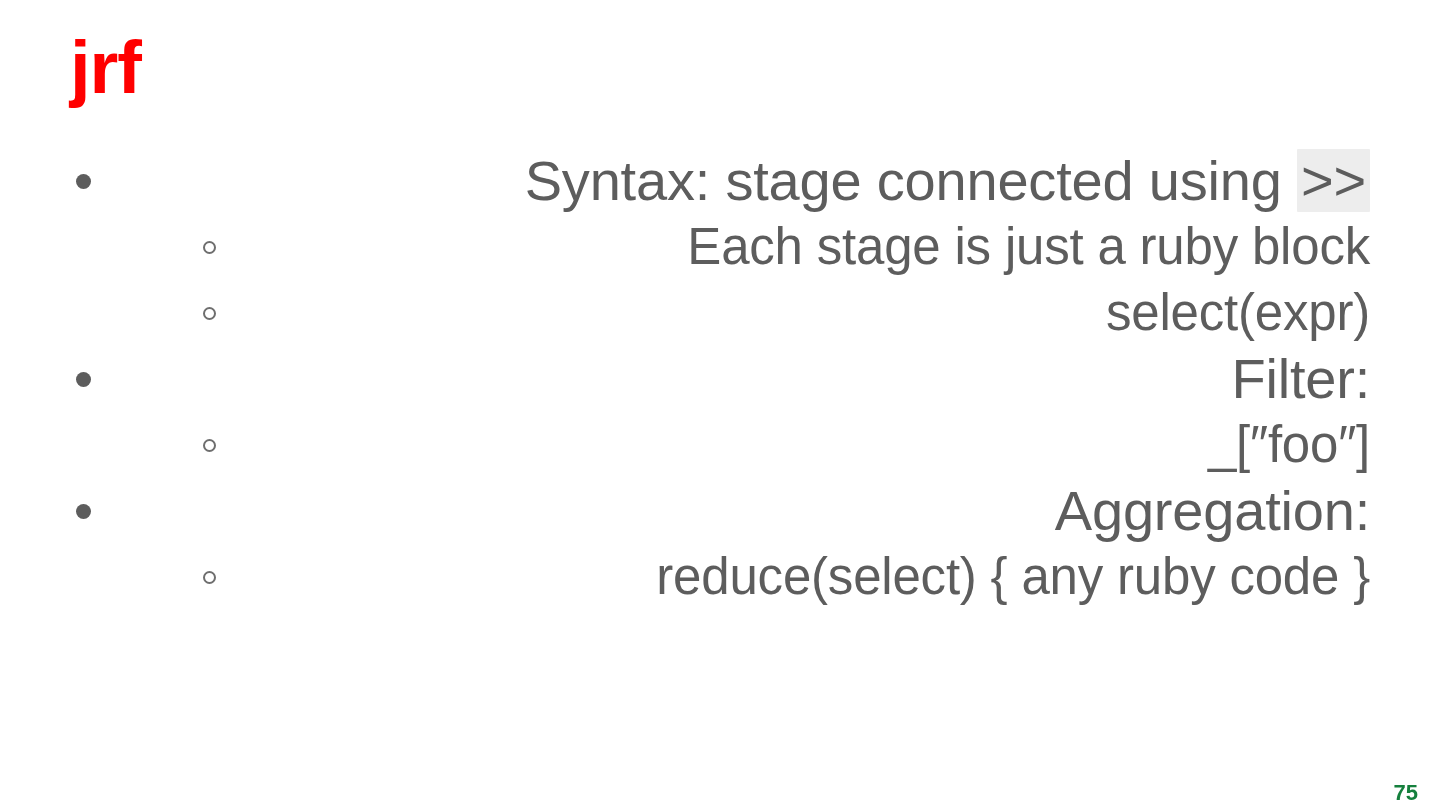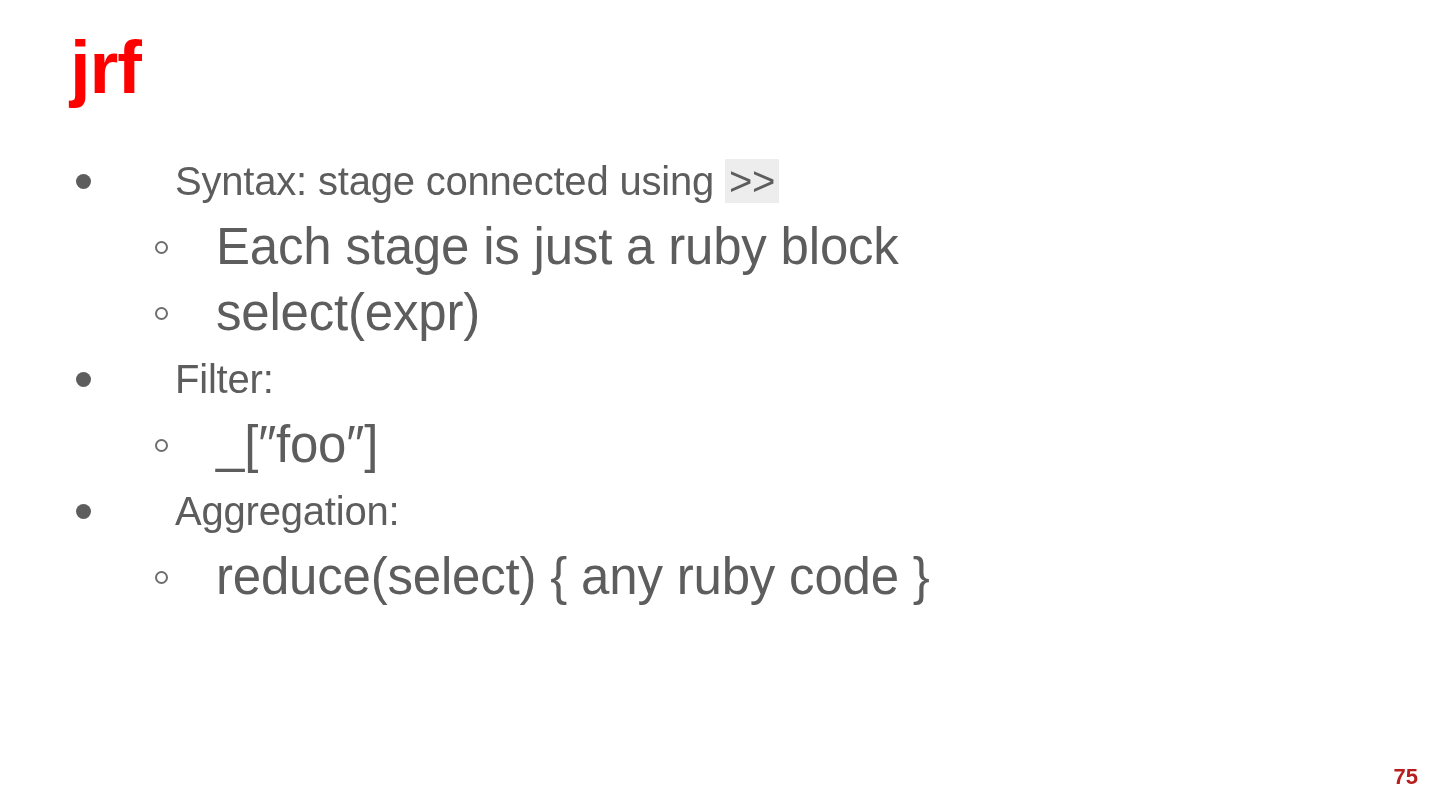--- a/index.html
+++ b/index.html
@@ -13,20 +13,21 @@
     position: relative;
     overflow: hidden;
     font-family: "Liberation Sans", sans-serif;
     -webkit-font-smoothing: antialiased;
   }
 
   .slide {
     position: absolute;
     inset: 0;
     background: #ffffff;
+    text-align: right;
   }
 
   
   .slide-title {
     position: absolute;
     left: 70px;
     top: 26px;
     font-size: 74px;
     line-height: 84px;
     font-weight: bold;
@@ -46,21 +47,21 @@
   .bullet-row {
     display: flex;
     align-items: flex-start;
     color: #5d5d5d;
     white-space: nowrap;
   }
 
   
   .lvl1 {
     height: 66px;
-    font-size: 40px;
+    font-size: 56px;
     line-height: 66px;
     letter-spacing: -0.2px;
     gap: 32px;
   }
   .lvl1 .marker {
     width: 73px;
     flex: 0 0 73px;
     font-size: 43px;
     line-height: 66px;
     text-align: left;
@@ -112,25 +113,25 @@
   .code-hl {
     background: #ededed;
     padding: 0 4px;
     border-radius: 1px;
   }
 
   
   .page-number {
     position: absolute;
     right: 22px;
-    bottom: 20px;
+    bottom: 4px;
     font-size: 22px;
     line-height: 26px;
     font-weight: bold;
-    color: #b91c1c;
+    color: #15803d;
     letter-spacing: 0px;
   }
 </style>
 </head>
 <body>
 
 <div class="slide">
 
   <div class="slide-title">jrf</div>
 

